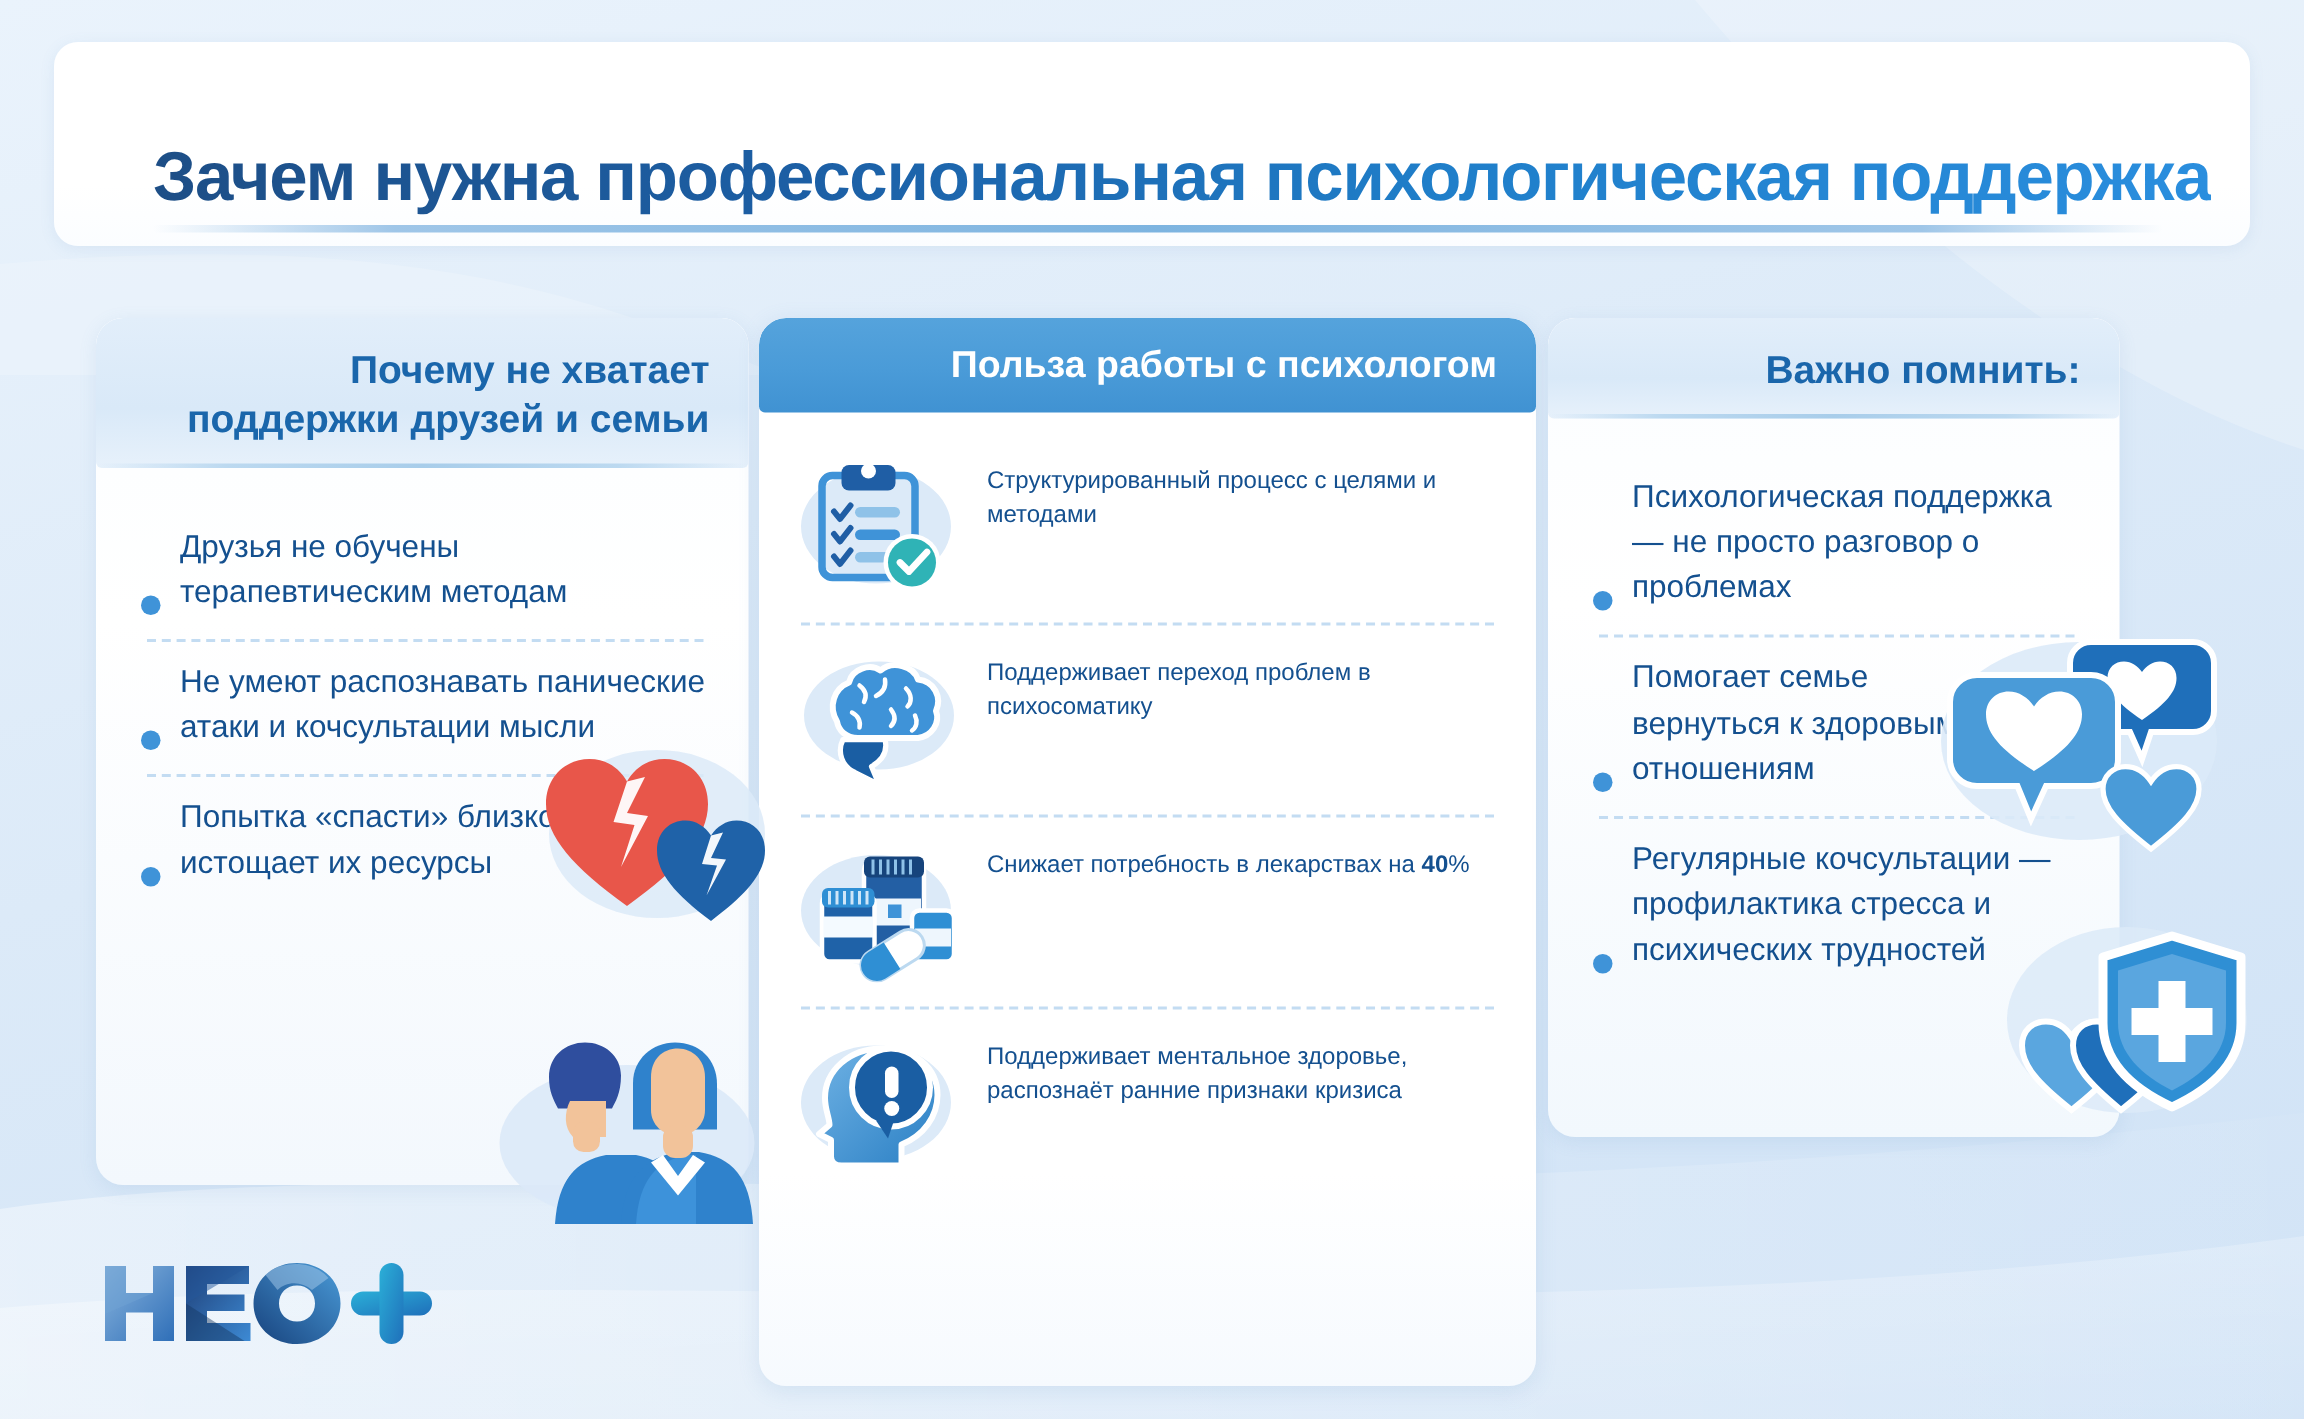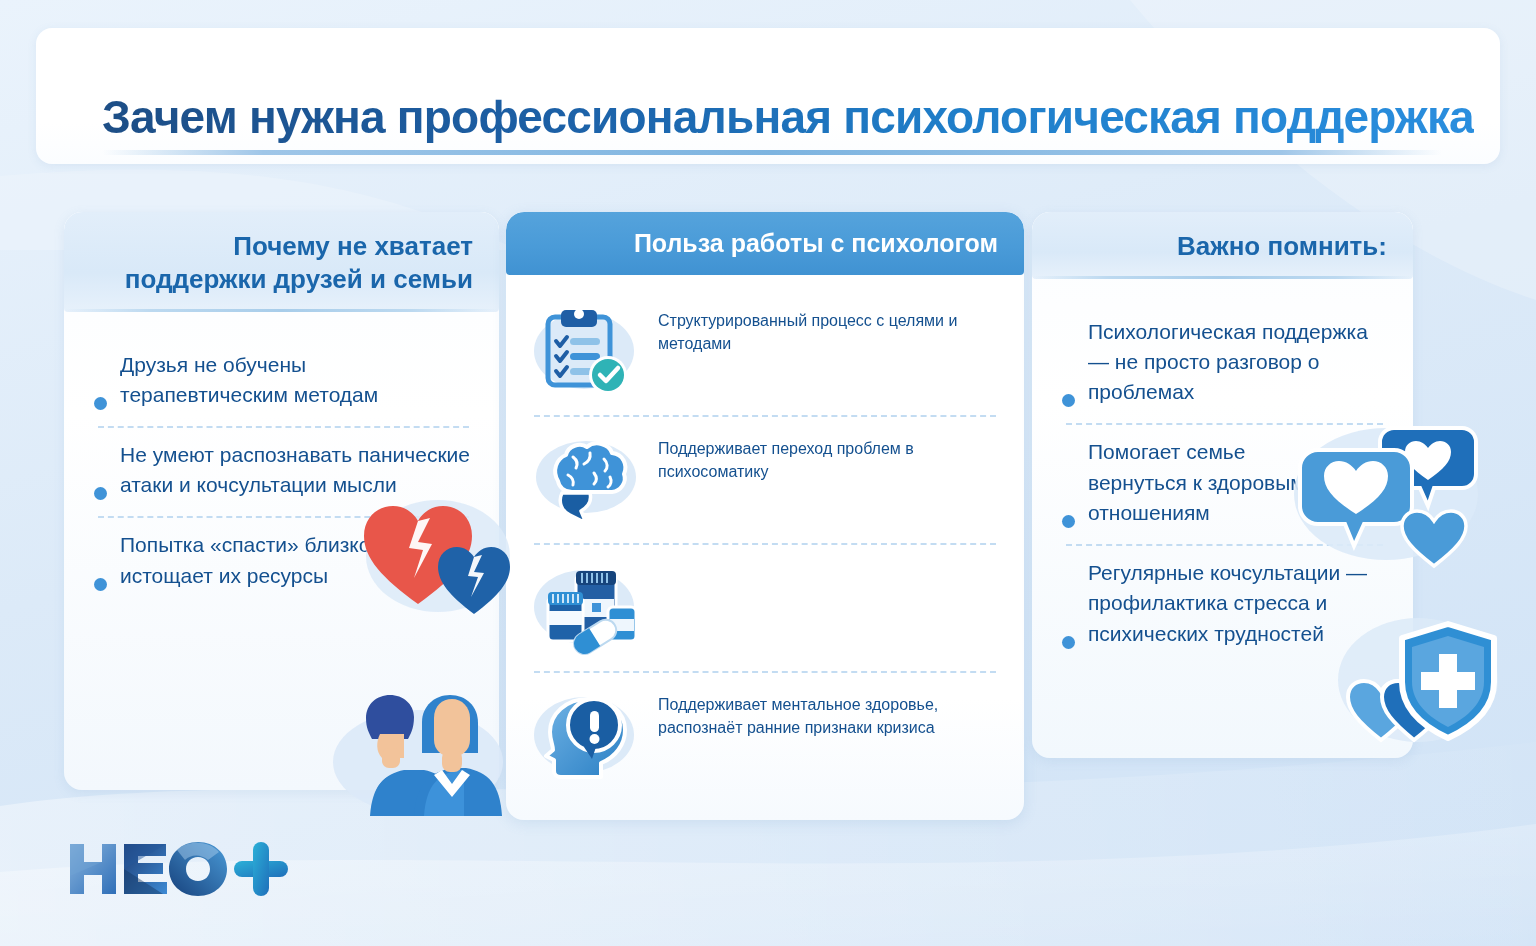--- a/index.html
+++ b/index.html
@@ -40,21 +40,21 @@
 
   
   .col {
     position:absolute; z-index: 3;
     border-radius: 18px;
     overflow: hidden;
   }
   .col-left  { left: 64px;   top: 212px; width: 435px; height: 578px;
                background: linear-gradient(180deg,#fbfdff 0%, #ffffff 35%, #f3f8fd 100%);
                box-shadow: 0 3px 12px rgba(100,150,200,.12); }
-  .col-mid   { left: 506px;  top: 212px; width: 518px; height: 608px;
+  .col-mid   { left: 506px;  top: 212px; width: 518px; height: 712px;
                background: linear-gradient(180deg,#ffffff 0%, #ffffff 80%, #f6fafe 100%);
                box-shadow: 0 3px 14px rgba(100,150,200,.16); }
   .col-right { left: 1032px; top: 212px; width: 381px; height: 546px;
                background: linear-gradient(180deg,#fbfdff 0%, #ffffff 35%, #f2f8fd 100%);
                box-shadow: 0 3px 12px rgba(100,150,200,.12); }
 
   .col-head {
     position: relative;
     padding: 18px 26px 16px 38px;
     text-align: right;
@@ -230,20 +230,21 @@
             <line x1="41" y1="35" x2="41" y2="44"></line>
               <line x1="46" y1="35" x2="46" y2="44"></line>
           </g>
           <rect x="17" y="52" width="33" height="14" fill="#f4faff"></rect>
           <g transform="rotate(-32 62 78)">
             <rect x="40" y="68" width="46" height="21" rx="10.5" fill="#ffffff" stroke="#bcd9f0" stroke-width="2"></rect>
             <path d="M40 78.5 a10.5 10.5 0 0 1 10.5 -10.5 l12 0 l0 21 l-12 0 a10.5 10.5 0 0 1 -10.5 -10.5 Z" fill="#2f8fd4"></path>
           </g>
         </svg>
       </div>
+      <div class="feature-text"><span>Снижает потребность в лекарствах на </span><b>40</b><span>%</span></div>
     </div>
     <div class="mid-sep"></div>
 
     <div class="feature-row">
       <div class="feature-icon">
         <svg width="112" height="96" viewBox="0 0 112 96">
           <defs>
             <linearGradient id="hg" x1="0" y1="0" x2="1" y2="1">
               <stop offset="0" stop-color="#6fb2e4"></stop>
                 <stop offset="1" stop-color="#2a7fc4"></stop>

